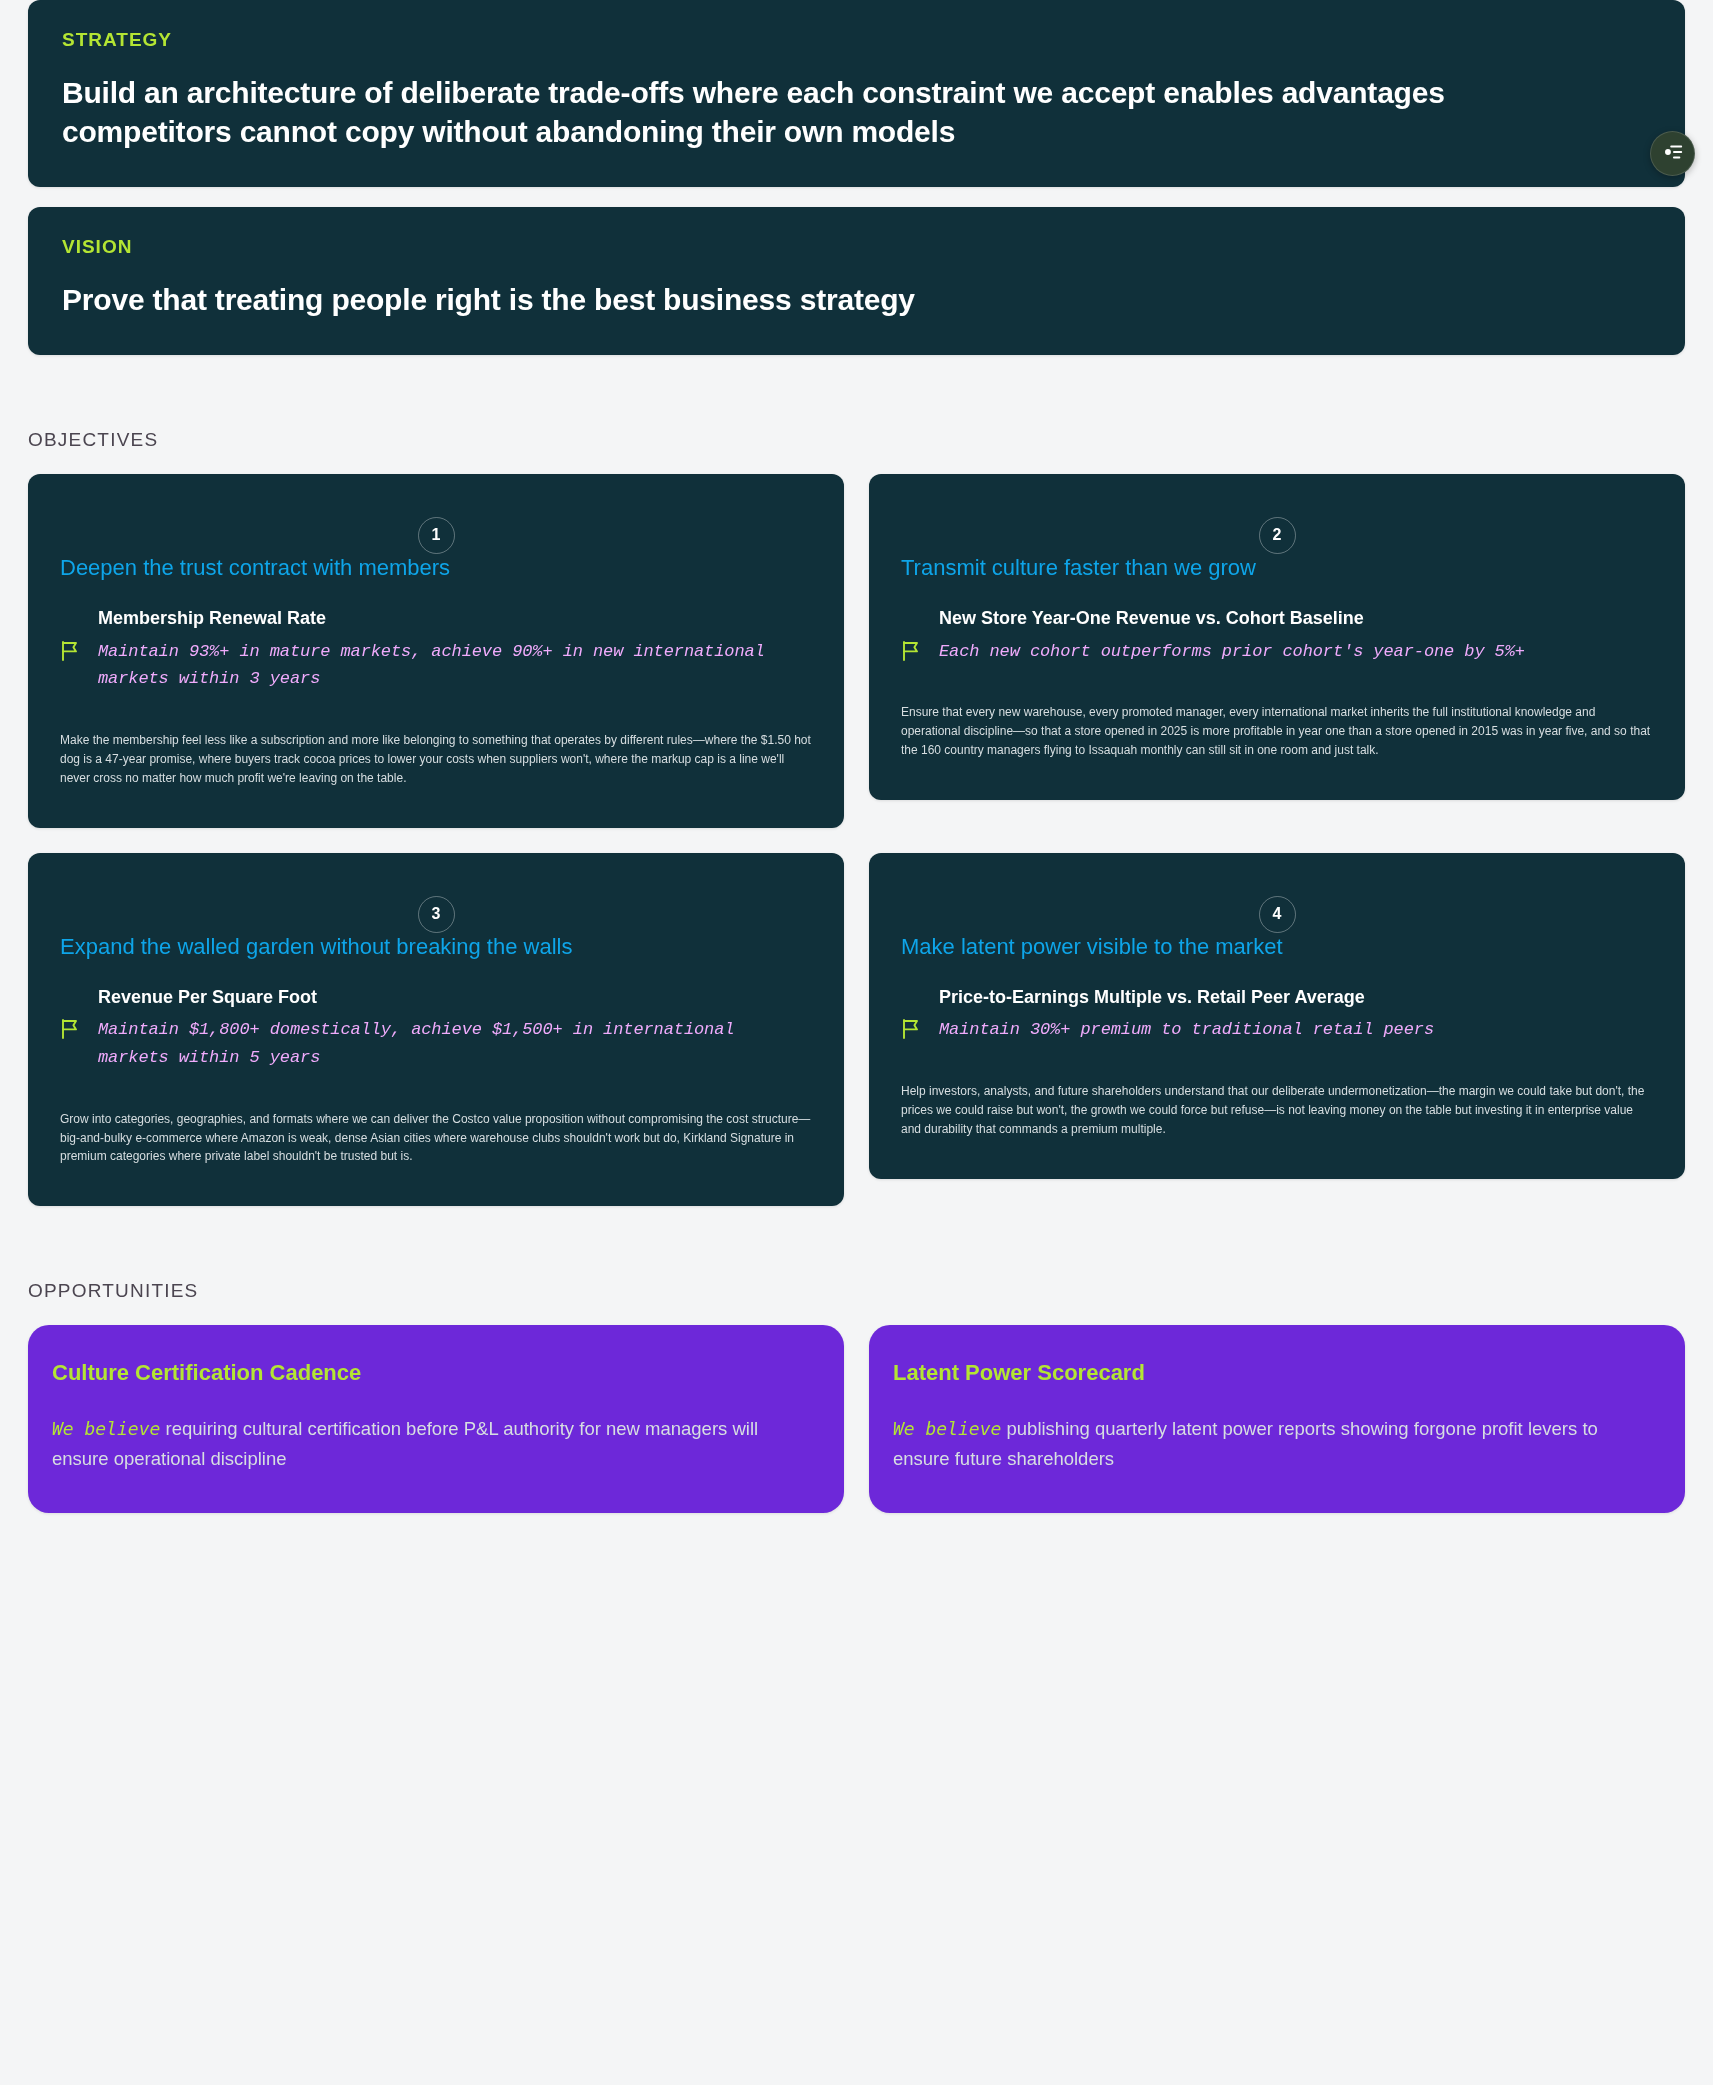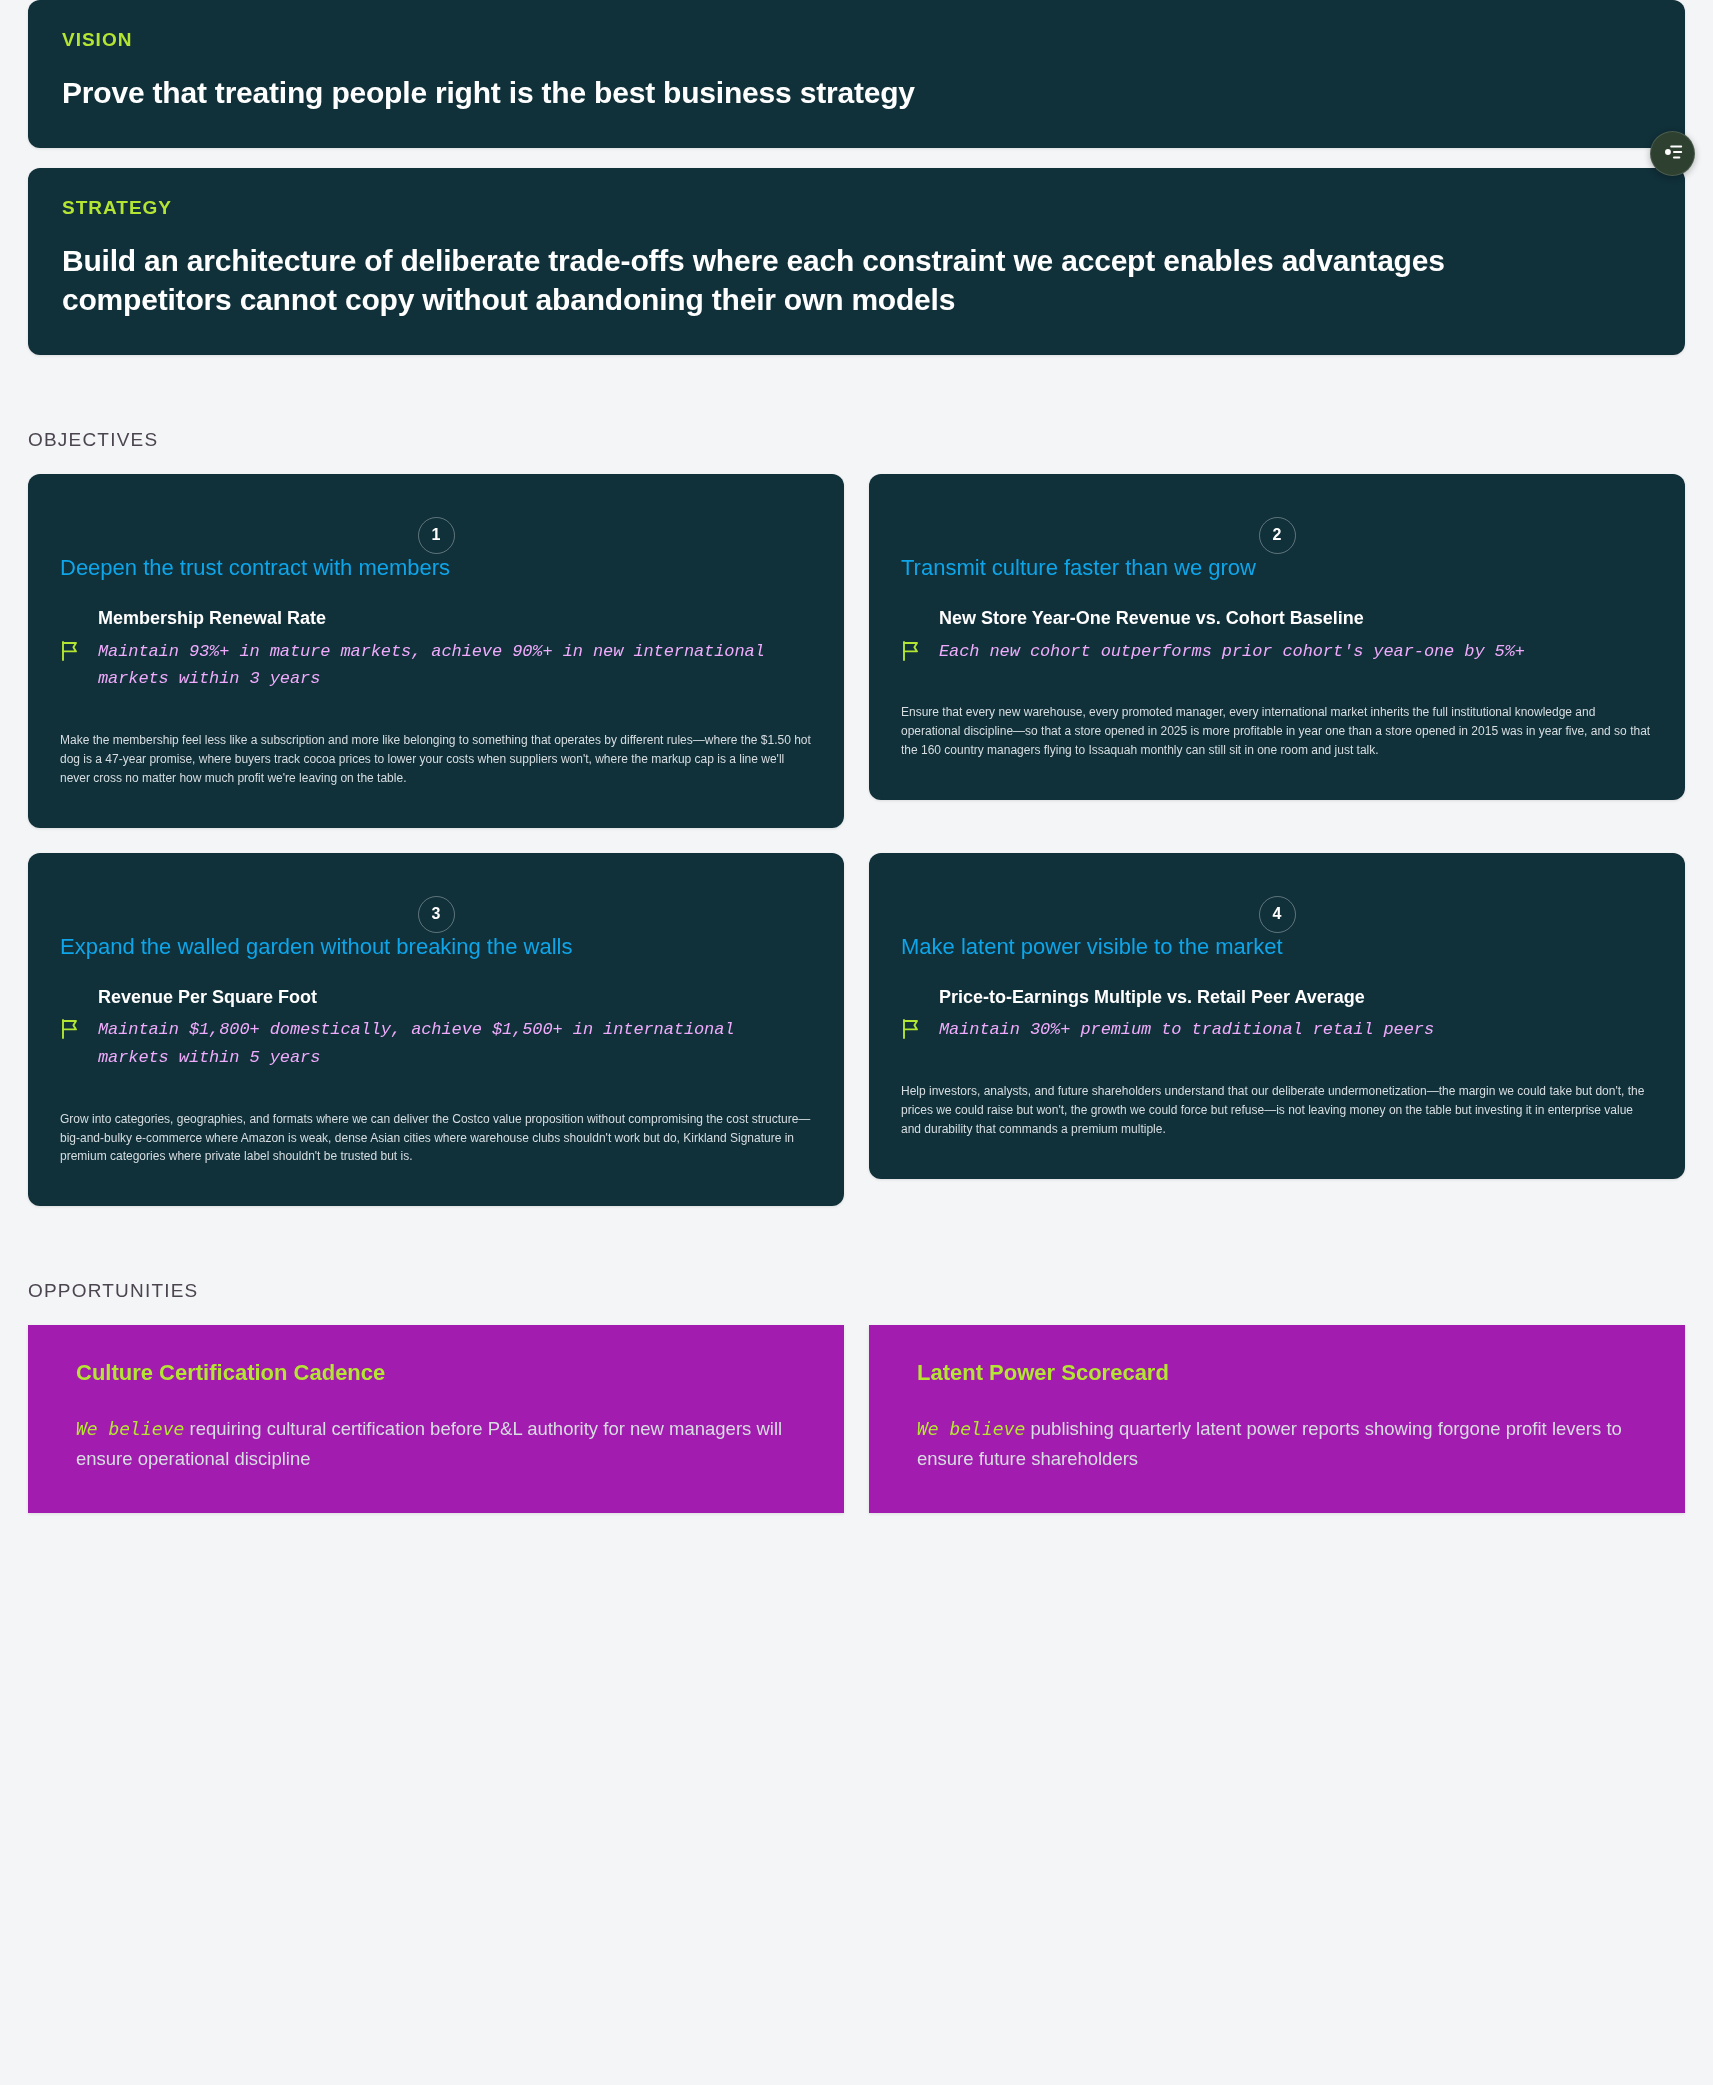--- a/index.html
+++ b/index.html
@@ -135,23 +135,23 @@
 
   .obj-body {
     margin-top: 38px;
     color: #d7dee1;
     font-size: 12px;
     line-height: 1.58;
   }
 
   
   .opp-card {
-    background: #a21caf;
-    border-radius: 0;
-    padding: 34px 32px 40px 48px;
+    background: #6d28d9;
+    border-radius: 21px;
+    padding: 34px 32px 40px 24px;
     box-shadow: 0 1px 3px rgba(0,0,0,.10);
     align-self: start;
   }
 
   .opp-title {
     color: #b4e533;
     font-size: 22px;
     font-weight: 700;
     line-height: 1.25;
   }
@@ -199,27 +199,27 @@
       <svg width="22" height="22" viewBox="0 0 24 24" fill="none" stroke="#ffffff" stroke-width="2" stroke-linecap="round">
         <line x1="10" y1="6" x2="21" y2="6"></line>
         <line x1="13" y1="12" x2="21" y2="12"></line>
         <line x1="13" y1="18" x2="19" y2="18"></line>
         <circle cx="6.5" cy="12" r="3.2" fill="#ffffff" stroke="none"></circle>
       </svg>
     </span>
   </div>
 
   <section class="hero-card">
+    <div class="hero-kicker">STRATEGY</div>
+    <div class="hero-statement">Build an architecture of deliberate trade-offs where each constraint we accept enables advantages competitors cannot copy without abandoning their own models</div>
+  </section>
+
+  <section class="hero-card">
     <div class="hero-kicker">VISION</div>
     <div class="hero-statement">Prove that treating people right is the best business strategy</div>
-  </section>
-
-  <section class="hero-card">
-    <div class="hero-kicker">STRATEGY</div>
-    <div class="hero-statement">Build an architecture of deliberate trade-offs where each constraint we accept enables advantages competitors cannot copy without abandoning their own models</div>
   </section>
 
   <div class="section-label">OBJECTIVES</div>
 
   <div class="grid">
 
     <article class="obj-card">
       <div class="obj-badge">1</div>
       <h3 class="obj-title">Deepen the trust contract with members</h3>
       <div class="metric-block">

